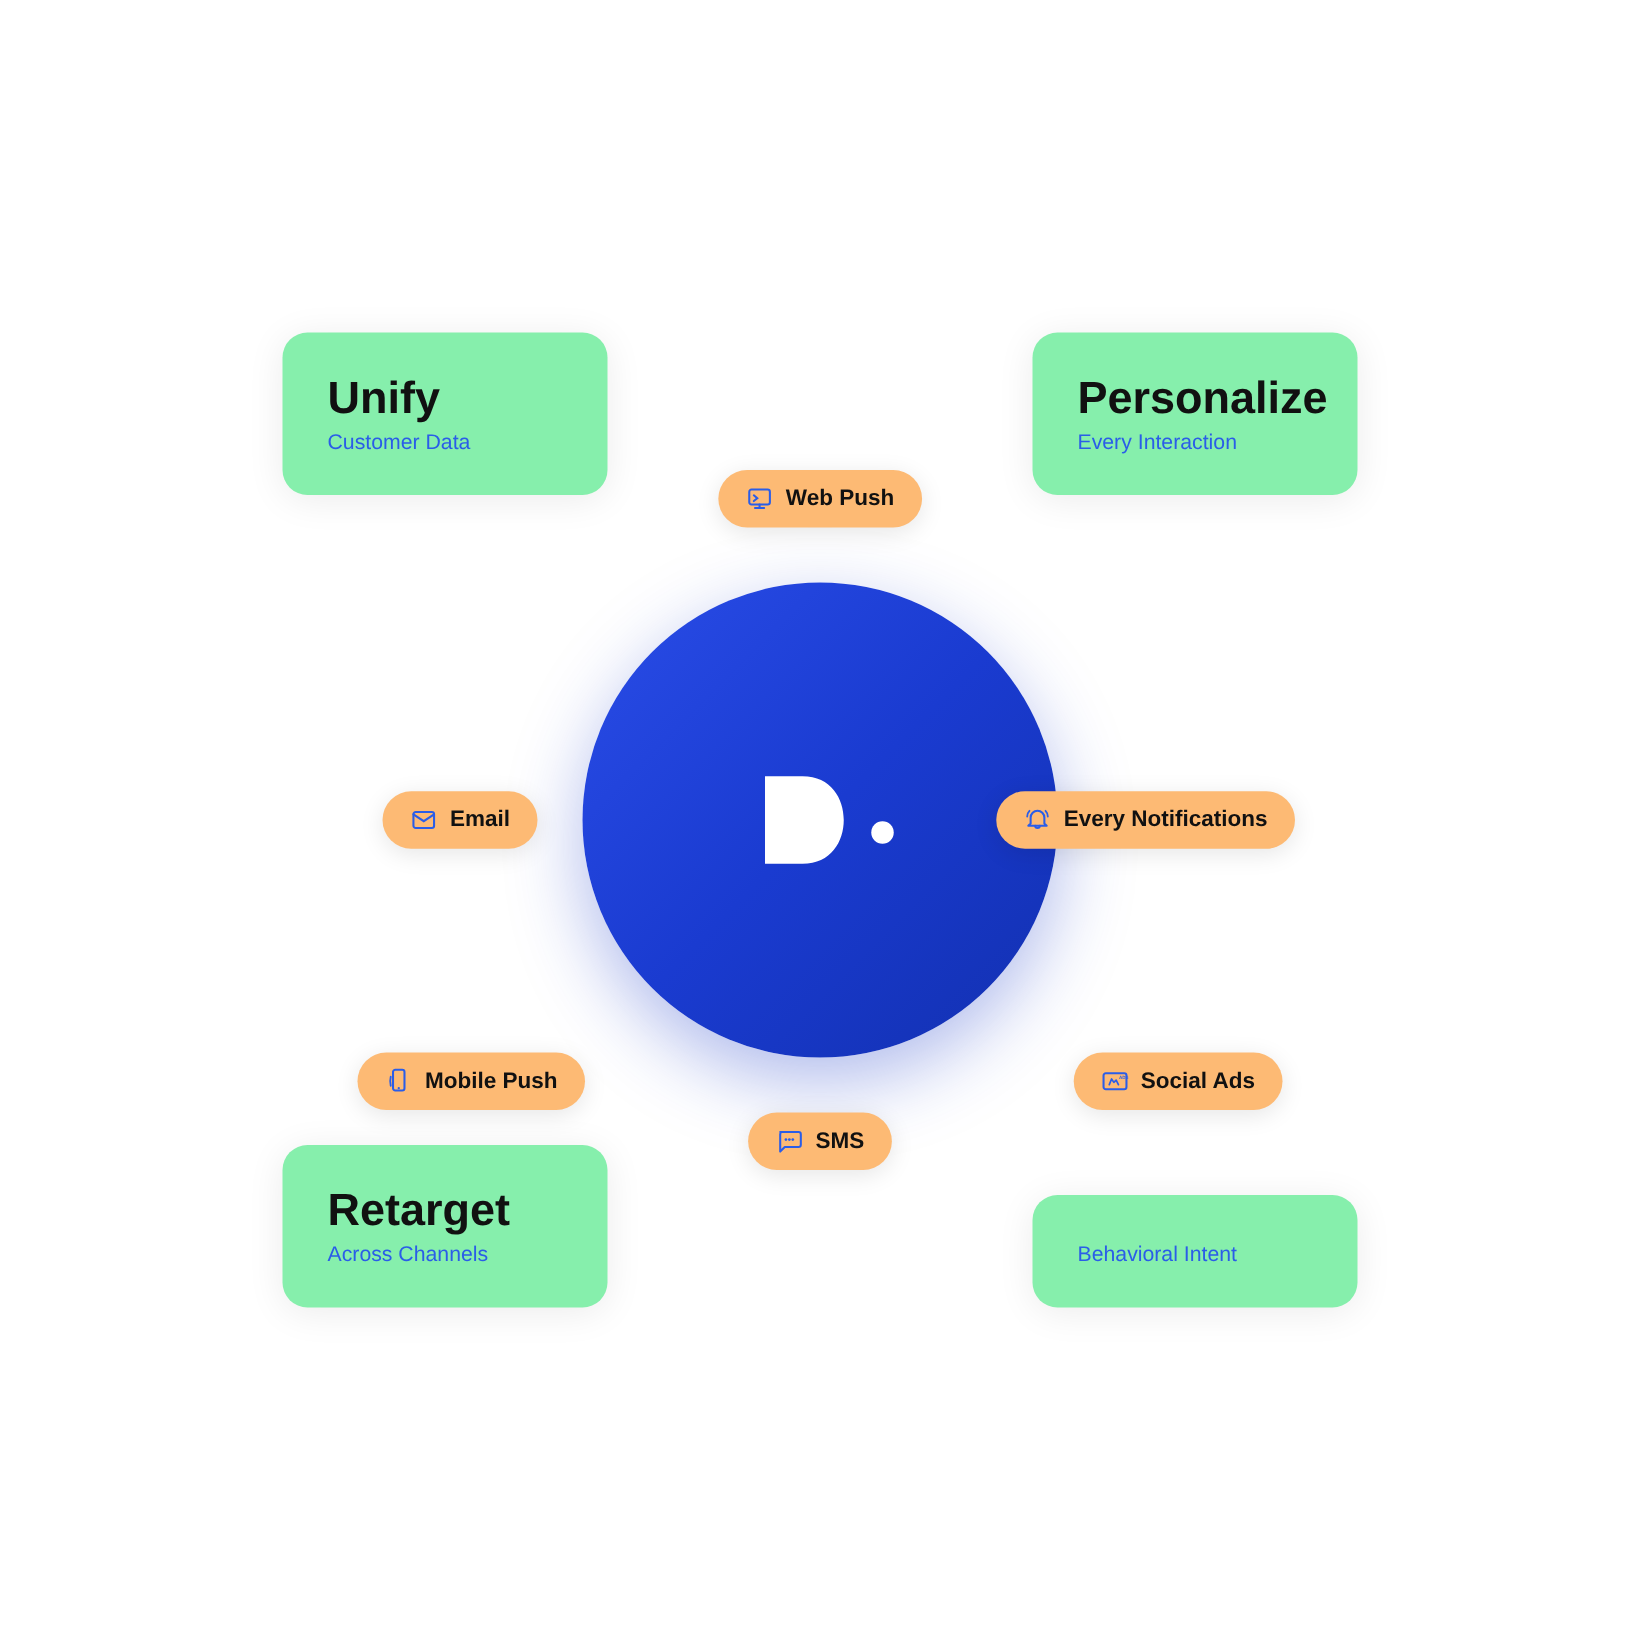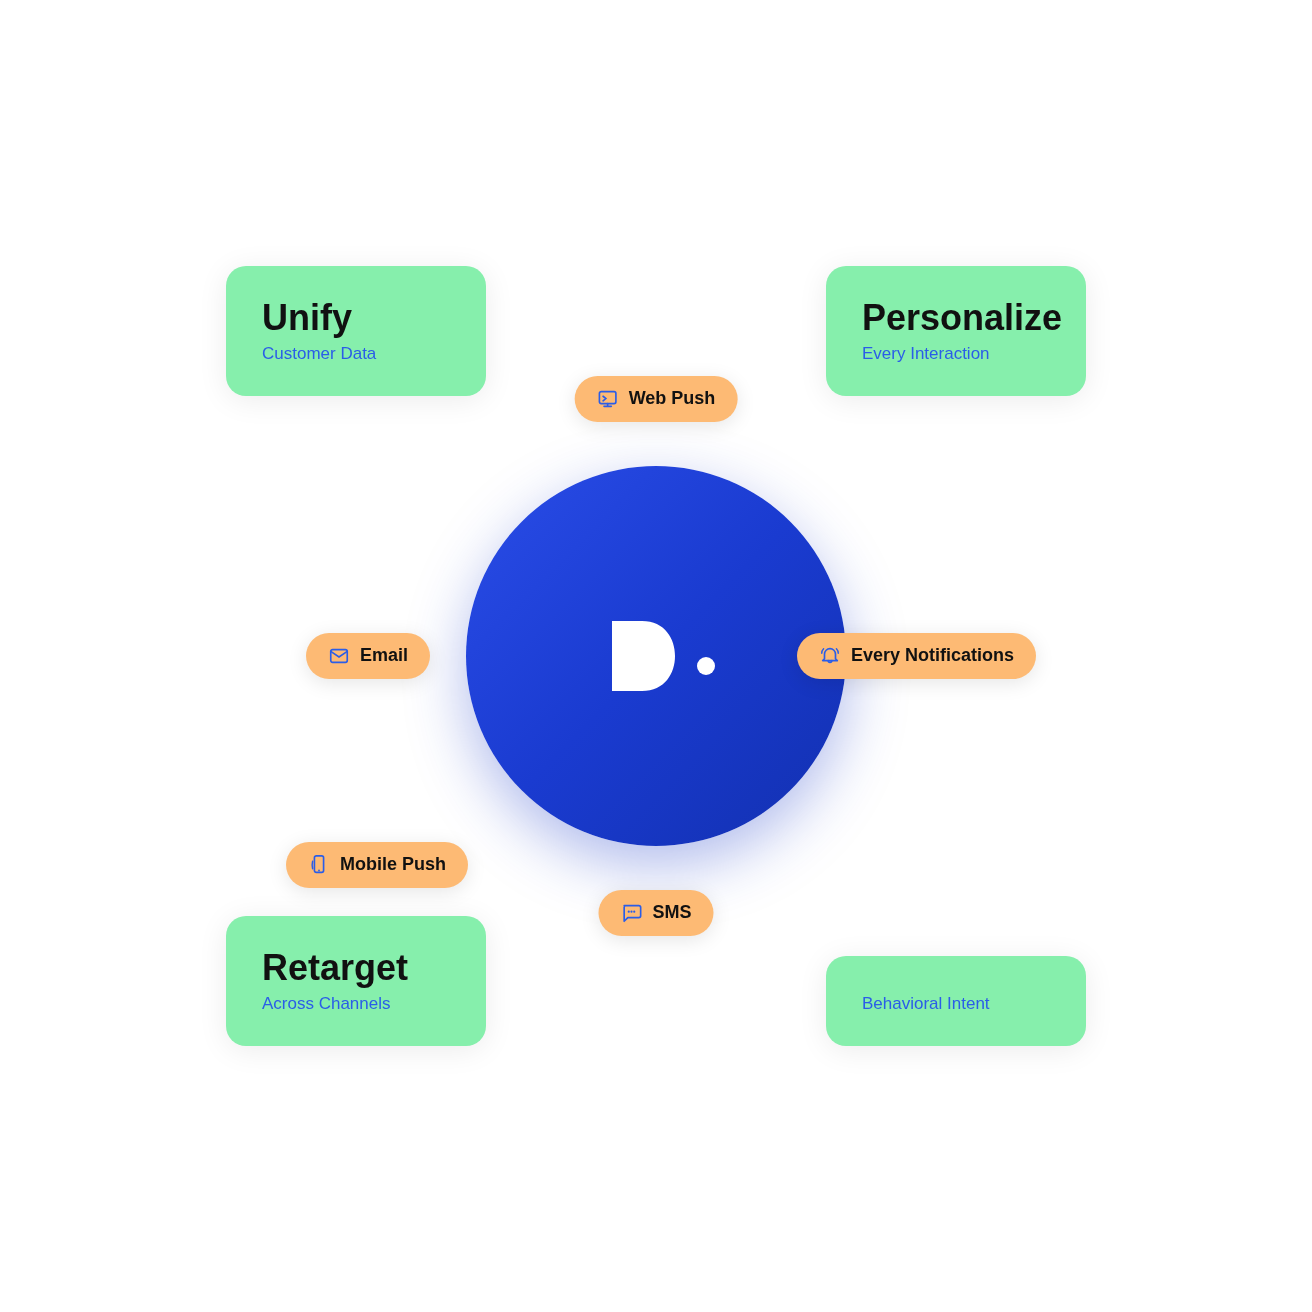--- a/index.html
+++ b/index.html
@@ -227,20 +227,28 @@
   <div class="pill pill-push-notifications">
     <svg width="22" height="22" viewBox="0 0 24 24" fill="none" xmlns="http://www.w3.org/2000/svg">
       <path d="M6 10 C6 6.7 8.7 4 12 4 C15.3 4 18 6.7 18 10 L18 15 L20 17 H4 L6 15 Z" stroke="#2a5de8" stroke-width="1.8" fill="none" stroke-linejoin="round"></path>
       <path d="M10 17 C10 18.1 10.9 19 12 19 C13.1 19 14 18.1 14 17" stroke="#2a5de8" stroke-width="1.8" stroke-linecap="round" fill="none"></path>
       <path d="M5 4 Q3 6 3 9" stroke="#2a5de8" stroke-width="1.6" stroke-linecap="round" fill="none"></path>
       <path d="M19 4 Q21 6 21 9" stroke="#2a5de8" stroke-width="1.6" stroke-linecap="round" fill="none"></path>
     </svg>
     <span>Every Notifications</span>
   </div>
 
+  <div class="pill pill-social-ads">
+    <svg width="22" height="22" viewBox="0 0 24 24" fill="none" xmlns="http://www.w3.org/2000/svg">
+      <rect x="2" y="5" width="20" height="14" rx="2" stroke="#2a5de8" stroke-width="1.8" fill="none"></rect>
+      <path d="M7 15 L9 10 L11 13 L13 11 L15 15" stroke="#2a5de8" stroke-width="1.5" stroke-linecap="round" stroke-linejoin="round"></path>
+      <text x="15.5" y="10" font-size="4" font-weight="bold" fill="#2a5de8">ADS</text>
+    </svg>
+    <span>Social Ads</span>
+  </div>
 
   <div class="pill pill-sms">
     <svg width="22" height="22" viewBox="0 0 24 24" fill="none" xmlns="http://www.w3.org/2000/svg">
       <path d="M4 4 H20 C21.1 4 22 4.9 22 6 V15 C22 16.1 21.1 17 20 17 H8 L4 21 V6 C4 4.9 4.9 4 4 4 Z" stroke="#2a5de8" stroke-width="1.8" fill="none" stroke-linejoin="round"></path>
       <circle cx="9" cy="10.5" r="1.2" fill="#2a5de8"></circle>
       <circle cx="12" cy="10.5" r="1.2" fill="#2a5de8"></circle>
       <circle cx="15" cy="10.5" r="1.2" fill="#2a5de8"></circle>
     </svg>
     <span>SMS</span>
   </div>

